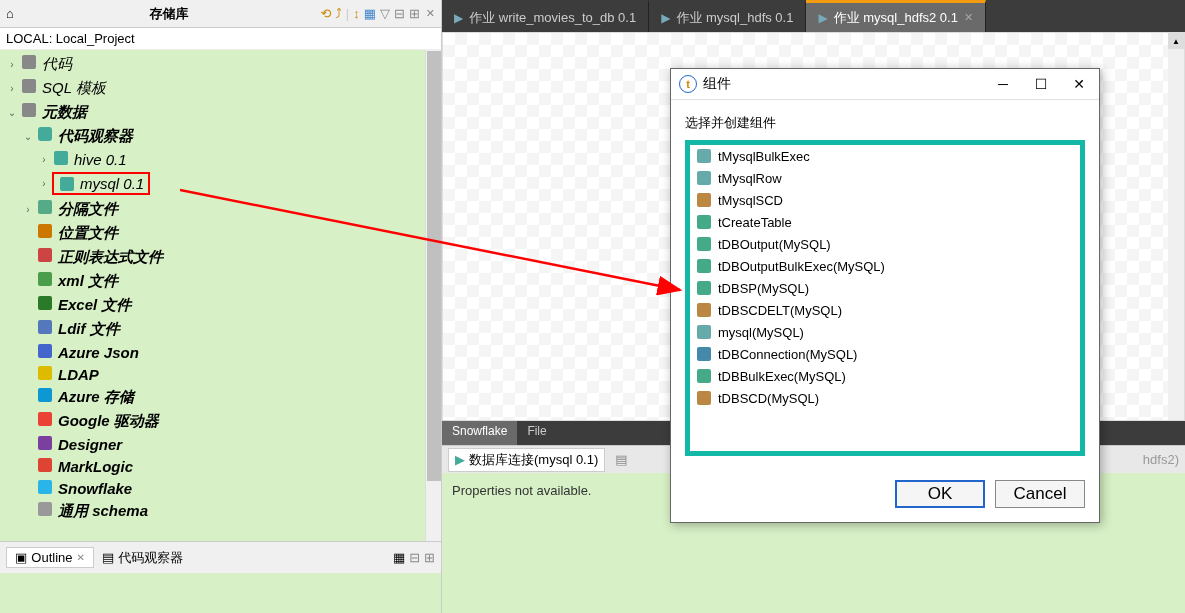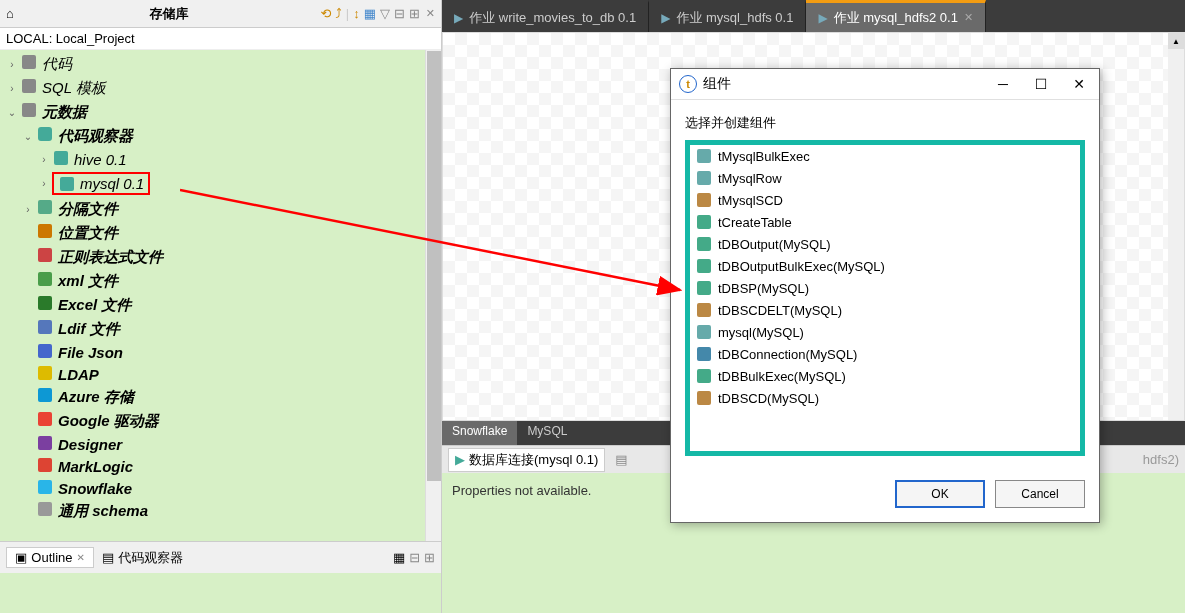--- a/index.html
+++ b/index.html
@@ -82,21 +82,21 @@
     .dialog-label { margin-bottom: 8px; font-size: 13px; }
     .component-list { border: 5px solid #14b8a6; height: 316px; overflow-y: scroll; }
     .component-list::-webkit-scrollbar { width: 16px; }
     .component-list::-webkit-scrollbar-track { background: #f0f0f0; }
     .component-list::-webkit-scrollbar-thumb { background: #c0c0c0; }
     .component-item { display: flex; align-items: center; padding: 3px 6px; gap: 6px; cursor: pointer; font-size: 13px; }
     .component-item.selected { background: #d6e8f5; position: relative; }
     .component-item.selected::after { content: ''; position: absolute; left: 26px; top: 0; width: 130px; height: 100%; border: 2px solid red; border-radius: 50%; pointer-events: none; }
     .comp-icon { width: 16px; height: 16px; display: inline-flex; align-items: center; justify-content: center; }
     .dialog-buttons { display: flex; justify-content: flex-end; gap: 10px; padding: 10px 14px 14px; }
-    .dialog-btn { width: 90px; height: 28px; border: 1px solid #888; background: #f5f5f5; cursor: pointer; font-size: 12px; }
+    .dialog-btn { width: 90px; height: 28px; border: 1px solid #888; background: #f5f5f5; cursor: pointer; font-size: 17px; }
     .dialog-btn.primary { border: 2px solid #2266cc; }
     
     
     .arrow-svg { position: absolute; left: 180px; top: 160px; pointer-events: none; z-index: 5; }
     
     
     .ico { width: 14px; height: 14px; display: inline-block; background: #888; border-radius: 2px; }
     .ico-folder { background: #888; }
     .ico-db { background: #4a9; border-radius: 3px; }
     .ico-file { background: #57b; }
@@ -214,21 +214,21 @@
           <div class="tree-item indent-1">
             <span class="expand"></span>
             <span><span class="icon">
                 <span class="ico ico-file"></span>
               </span><span class="label bold">Ldif 文件</span></span>
           </div>
           <div class="tree-item indent-1">
             <span class="expand"></span>
             <span><span class="icon">
                 <span class="ico ico-json"></span>
-              </span><span class="label bold">File Json</span></span>
+              </span><span class="label bold">Azure Json</span></span>
           </div>
           <div class="tree-item indent-1">
             <span class="expand"></span>
             <span><span class="icon">
                 <span class="ico ico-ldap"></span>
               </span><span class="label bold">LDAP</span></span>
           </div>
           <div class="tree-item indent-1">
             <span class="expand"></span>
             <span><span class="icon">
@@ -305,21 +305,21 @@
           <span class="tab-close">✕</span>
         </div>
       </div>
     <div class="canvas">
       <div class="canvas-scroll">
         <div class="canvas-scroll-btn">▲</div>
       </div>
     </div>
     <div class="canvas-tabs">
       <div class="canvas-tab active">Snowflake</div>
-      <div class="canvas-tab">MySQL</div>
+      <div class="canvas-tab">File</div>
     </div>
     <div class="bottom-tabs">
       <div class="bottom-tab active">
         <span style="color:#4a9">▶</span>
         <span>数据库连接(mysql 0.1)</span>
       </div>
       <span style="color:#888">▤</span>
       <div style="flex:1"></div>
       <span class="bottom-rest">hdfs2)</span>
     </div>

